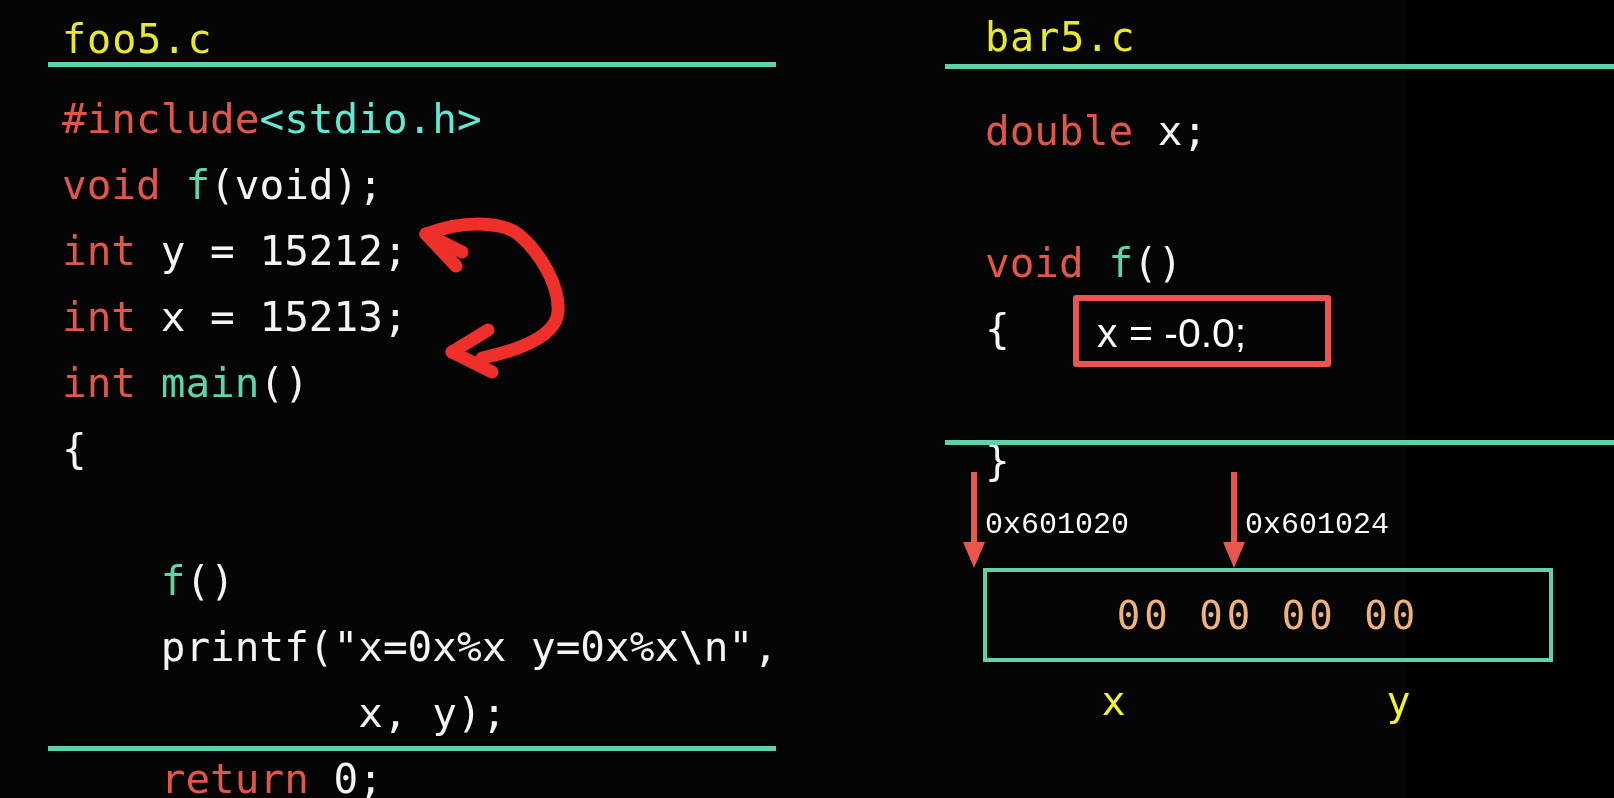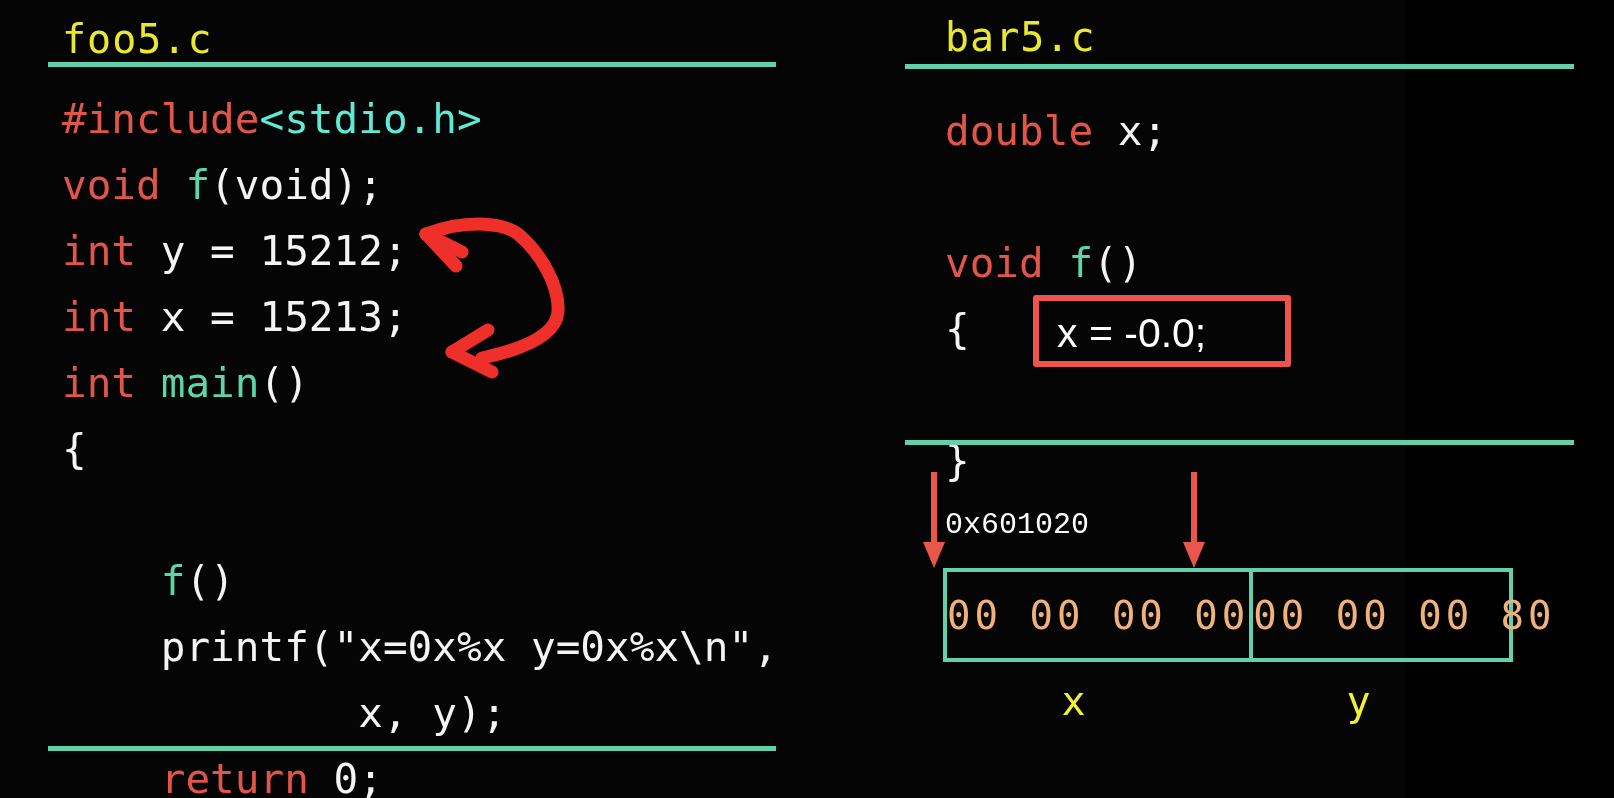--- a/index.html
+++ b/index.html
@@ -16,21 +16,21 @@
   #stage {
     position: relative;
     width: 1405px;
     height: 798px;
     background: #050505;
   }
 
   
   .panel { position: absolute; top: 0; height: 798px; }
   #panel-left  { left: 0;    width: 900px; }
-  #panel-right { left: 905px; width: 669px; }
+  #panel-right { left: 945px; width: 669px; }
 
   .file-title {
     position: absolute;
     font-family: "DejaVu Sans Mono", monospace;
     font-size: 40px;
     letter-spacing: 1px;
     color: #e9e830;
     white-space: pre;
   }
   .rule {
@@ -146,32 +146,32 @@
     <div class="rule" id="right-rule-top" style="left:0px; top:64px; width:669px;"></div>
 
     <div class="code" id="right-code" style="left:40px; top:98px;"><div class="code-line"><span class="kw">double</span><span class="pl"> x;</span></div><div class="code-line"><span class="pl"> </span></div><div class="code-line"><span class="kw">void </span><span class="fn">f</span><span class="pl">()</span></div><div class="code-line"><span class="pl">{</span></div><div class="code-line"><span class="pl"> </span></div><div class="code-line"><span class="pl">}</span></div></div>
 
     <div id="hl-box" style="left:128px; top:295px; width:258px; height:72px;"></div>
     <div id="hl-text" style="left:152px; top:310px;">x = -0.0;</div>
 
     <div class="rule" id="right-rule-mid" style="left:0px; top:440px; width:669px;"></div>
 
     <div class="addr-label" style="left:40px; top:508px;">0x601020</div>
+    <div class="addr-label" style="left:300px; top:508px;">0x601024</div>
 
     <svg class="down-arrow" width="26" height="100" style="left:16px; top:472px;" viewBox="0 0 26 100">
       <line x1="13" y1="0" x2="13" y2="76" stroke="#e8564c" stroke-width="6"></line>
       <polygon points="13,96 2,70 24,70" fill="#e8564c"></polygon>
     </svg>
     <svg class="down-arrow" width="26" height="100" style="left:276px; top:472px;" viewBox="0 0 26 100">
       <line x1="13" y1="0" x2="13" y2="76" stroke="#e8564c" stroke-width="6"></line>
       <polygon points="13,96 2,70 24,70" fill="#e8564c"></polygon>
     </svg>
 
     <div id="mem-box" style="left:26px; top:568px; width:570px; height:94px;margin-left:12px;">
       <div class="mem-cell">00 00 00 00</div>
-      <div class="mem-cell">00 00 00 80</div>
     </div>
 
     <div class="var-label" style="left:26px; top:678px; width:285px;">x</div>
     <div class="var-label" style="left:311px; top:678px; width:285px;">y</div>
   </div>
 
 </div>
 
 </body></html>

